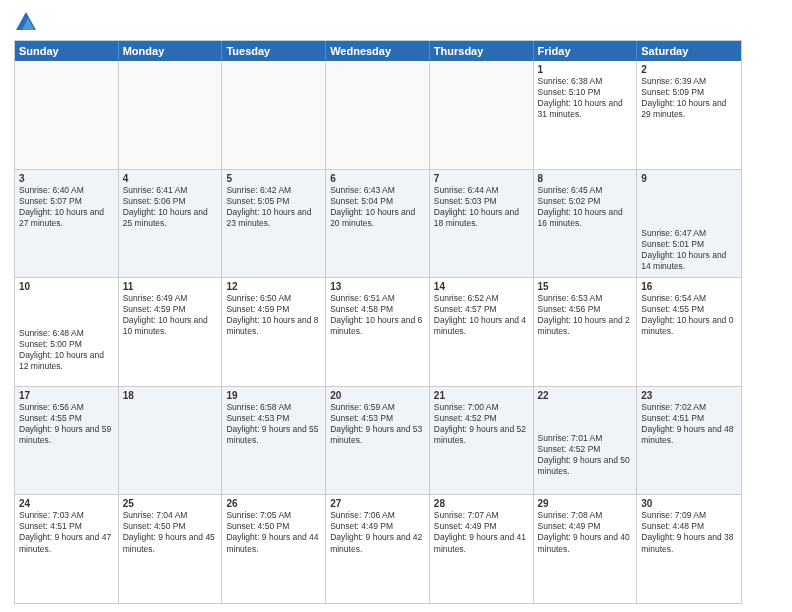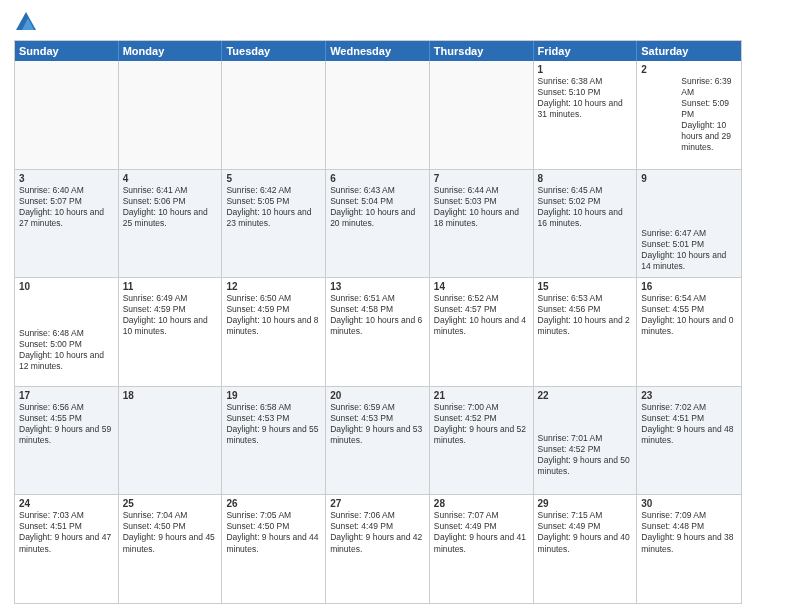--- a/index.html
+++ b/index.html
@@ -158,21 +158,21 @@
           <div class="cal-cell empty"></div>
           <div class="cal-cell empty"></div>
           <div class="cal-cell">
             <span class="day-num">1</span>
             <div class="day-info" style="white-space: pre-line;">Sunrise: 6:38 AM
 Sunset: 5:10 PM
 Daylight: 10 hours and 31 minutes.</div>
           </div>
           <div class="cal-cell">
             <span class="day-num">2</span>
-            <div class="day-info" style="white-space: pre-line; margin-left: 40px;">Sunrise: 6:39 AM
+            <div class="day-info" style="white-space: pre-line;">Sunrise: 6:39 AM
 Sunset: 5:09 PM
 Daylight: 10 hours and 29 minutes.</div>
           </div>
         </div>
         <div class="cal-row">
           <div class="cal-cell shade">
             <span class="day-num">3</span>
             <div class="day-info" style="white-space: pre-line;">Sunrise: 6:40 AM
 Sunset: 5:07 PM
 Daylight: 10 hours and 27 minutes.</div>
@@ -325,21 +325,21 @@
 Daylight: 9 hours and 42 minutes.</div>
           </div>
           <div class="cal-cell">
             <span class="day-num">28</span>
             <div class="day-info" style="white-space: pre-line;">Sunrise: 7:07 AM
 Sunset: 4:49 PM
 Daylight: 9 hours and 41 minutes.</div>
           </div>
           <div class="cal-cell">
             <span class="day-num">29</span>
-            <div class="day-info" style="white-space: pre-line;">Sunrise: 7:15 AM
+            <div class="day-info" style="white-space: pre-line;">Sunrise: 7:08 AM
 Sunset: 4:49 PM
 Daylight: 9 hours and 40 minutes.</div>
           </div>
           <div class="cal-cell">
             <span class="day-num">30</span>
             <div class="day-info" style="white-space: pre-line;">Sunrise: 7:09 AM
 Sunset: 4:48 PM
 Daylight: 9 hours and 38 minutes.</div>
           </div>
         </div>

